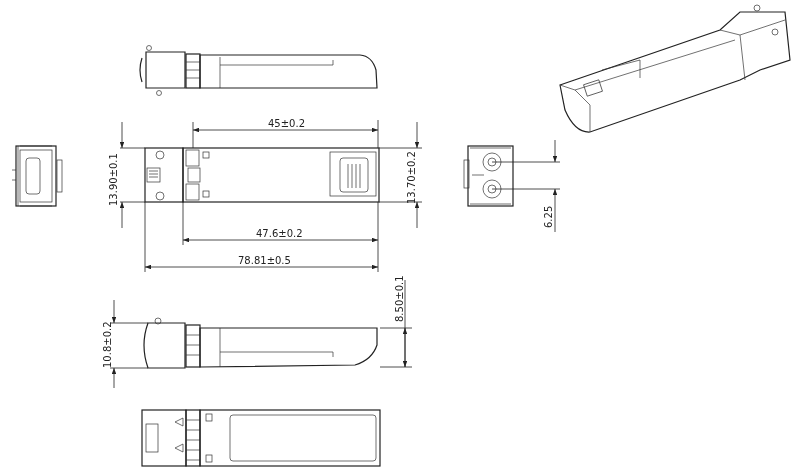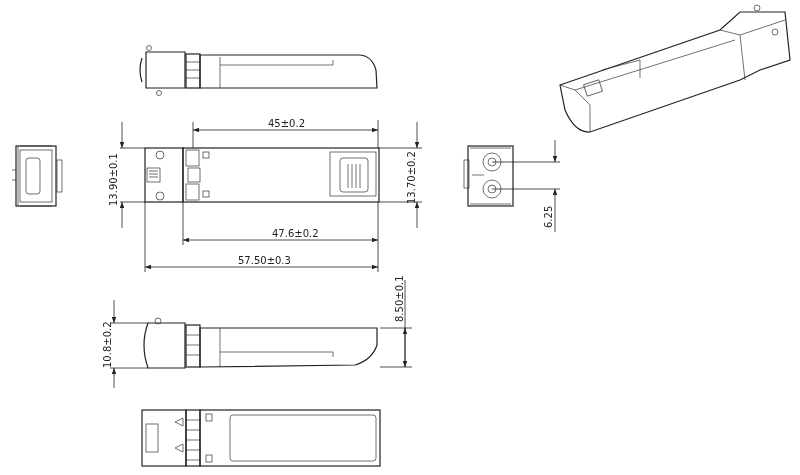--- a/index.html
+++ b/index.html
@@ -126,19 +126,19 @@
     <line class="dim" x1="405" y1="280" x2="405" y2="367" marker-end="url(#ar)"></line>
     <line class="dim" x1="405" y1="328" x2="405" y2="367" marker-start="url(#ar)"></line>
 
     <path class="dim" d="M110,323 H148 M110,368 H148"></path>
     <line class="dim" x1="114" y1="300" x2="114" y2="323" marker-end="url(#ar)"></line>
     <line class="dim" x1="114" y1="388" x2="114" y2="368" marker-end="url(#ar)"></line>
   </g>
 </svg>
 
 <span class="lbl" style="left:268px;top:118px;">45±0.2</span>
-<span class="lbl" style="left:256px;top:228px;margin-left:16px;">47.6±0.2</span>
-<span class="lbl" style="left:238px;top:255px;">57.50±0.3</span>
+<span class="lbl" style="left:256px;top:228px;">47.6±0.2</span>
+<span class="lbl" style="left:238px;top:255px;">78.81±0.5</span>
 <span class="lbl vl" style="left:108px;top:206px;">13.90±0.1</span>
 <span class="lbl vl" style="left:406px;top:204px;">13.70±0.2</span>
 <span class="lbl vl" style="left:543px;top:228px;">6.25</span>
 <span class="lbl vl" style="left:394px;top:322px;">8.50±0.1</span>
 <span class="lbl vl" style="left:102px;top:368px;">10.8±0.2</span>
 
 </body></html>

